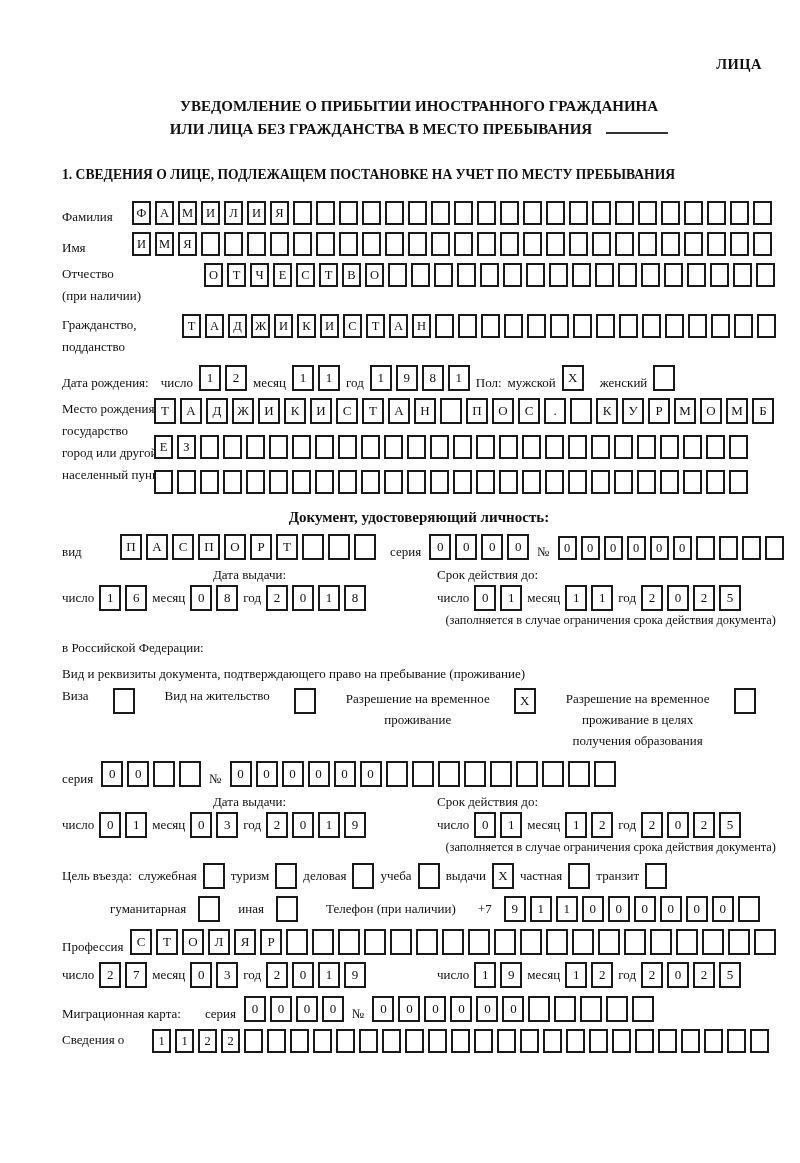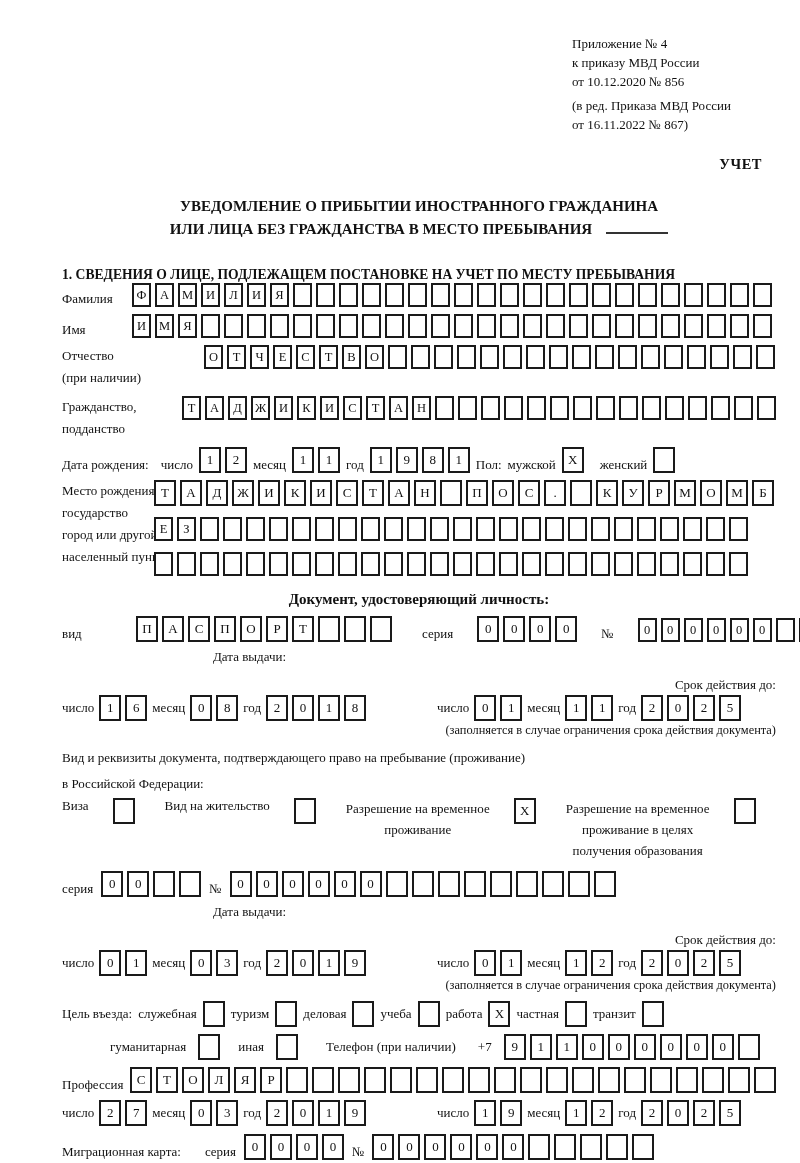--- a/index.html
+++ b/index.html
@@ -9,70 +9,61 @@
   }
   .page{padding:34px 24px 0 62px;width:714px;}
   
   .appendix-block{width:190px;margin-left:auto;margin-right:14px;text-align:left;}
   .appendix-block div{line-height:19px;}
   .edition{margin-top:5px;}
   .forma{margin-top:22px;text-align:right;margin-right:14px;font-weight:bold;font-size:14.5px;letter-spacing:.5px;}
   
   .title{margin-top:22px;text-align:center;font-weight:bold;font-size:15px;line-height:23px;}
   .blank-line{display:inline-block;width:62px;border-bottom:2.5px solid #333;height:14px;margin-left:14px;}
-  .sec1{margin-top:26px;font-weight:bold;font-size:13.6px;}
+  .sec1{margin-top:26px;margin-bottom:18px;font-weight:bold;font-size:13.6px;}
   
   .frow{display:flex;align-items:flex-end;margin-bottom:7px;}
   .frow.top{align-items:flex-start;}
   .lbl{flex:none;white-space:nowrap;}
   .lc70{width:70px;}  .lc142{width:142px;} .lc120{width:120px;}
   .lc92{width:92px;}  .lc90{width:90px;}   .lc46{width:50px;}  .lc68{width:68px;}
   .stack div{line-height:22px;}
   .cellrow{display:inline-flex;gap:4px;vertical-align:middle;flex:none;}
   .cell{
     flex:none;width:15px;height:20px;border:2px solid #1a1a1a;
     text-align:center;line-height:20px;font-size:12.5px;background:#fff;
   }
   .spread .cell{width:18px;height:22px;line-height:22px;font-size:13px;}
   .gap6{margin-left:6px;} .gap10{margin-left:10px;} .gap16{margin-left:16px;}
   .mrows .cellrow{display:flex;margin-bottom:11px;}
   
   .doc-head{text-align:center;font-weight:bold;margin:4px 0 8px 0;font-size:15px;}
   
   .dlabels{display:flex;margin-bottom:2px;}
   .dlabels .a{width:375px;text-align:center;}
-  .dlabels .b{flex:1;text-align:right;margin-top:28px;}
+  .dlabels .b{flex:1;text-align:left;}
   .dates{display:flex;align-items:center;margin-bottom:2px;}
   .dates .half{display:flex;align-items:center;gap:5px;}
   .dates .left{width:375px;}
   .dates .right{flex:1;}
   .note{text-align:right;font-size:12.4px;margin-bottom:8px;}
   
   .permits{display:flex;align-items:flex-start;gap:24px;margin:2px 0 10px 0;}
   .opt{text-align:center;line-height:21px;}
   
   .purpose{display:flex;align-items:center;gap:6px;flex-wrap:nowrap;}
   .indent110{margin-left:48px;gap:12px;}
   .intro{line-height:24px;margin-bottom:2px;}
 </style>
 </head>
 <body>
 
 <div class="page">
 
-  <div class="appendix-block">
-    <div>Приложение № 4</div>
-    <div>к приказу МВД России</div>
-    <div>от 10.12.2020 № 856</div>
-    <div class="edition">
-      <div>(в ред. Приказа МВД России</div>
-      <div>от 16.11.2022 № 867)</div>
-    </div>
-  </div>
-  <div class="forma">УЧЕТ</div>
+  <div class="forma">ЛИЦА</div>
 
   <div class="title">
     <div>УВЕДОМЛЕНИЕ О ПРИБЫТИИ ИНОСТРАННОГО ГРАЖДАНИНА</div>
     <div><span>ИЛИ ЛИЦА БЕЗ ГРАЖДАНСТВА В МЕСТО ПРЕБЫВАНИЯ</span><span class="blank-line"></span></div>
   </div>
 
   <div class="sec1">1. СВЕДЕНИЯ О ЛИЦЕ, ПОДЛЕЖАЩЕМ ПОСТАНОВКЕ НА УЧЕТ ПО МЕСТУ ПРЕБЫВАНИЯ</div>
 
   <div class="frow">
     <span class="lbl lc70">Фамилия</span>
@@ -328,21 +319,21 @@
           <span class="cell"></span>
           <span class="cell"></span>
           <span class="cell"></span>
           <span class="cell"></span>
           <span class="cell"></span>
         </span>
     </span>
   </div>
 
   <div class="doc-head">Документ, удостоверяющий личность:</div>
-  <div class="frow" style="gap:24px;">
+  <div class="frow" style="gap:8px;">
     <span class="lbl lc46">вид</span>
     <span class="cellrow spread">
         <span class="cell">П</span>
         <span class="cell">А</span>
         <span class="cell">С</span>
         <span class="cell">П</span>
         <span class="cell">О</span>
         <span class="cell">Р</span>
         <span class="cell">Т</span>
         <span class="cell"></span>
@@ -409,22 +400,22 @@
       <span class="cellrow">
           <span class="cell">2</span>
           <span class="cell">0</span>
           <span class="cell">2</span>
           <span class="cell">5</span>
         </span>
     </div>
   </div>
   <div class="note">(заполняется в случае ограничения срока действия документа)</div>
 
+  <div class="intro">в Российской Федерации:</div>
   <div class="intro">Вид и реквизиты документа, подтверждающего право на пребывание (проживание)</div>
-  <div class="intro">в Российской Федерации:</div>
   <div class="permits spread">
     <span>Виза</span>
     <span class="cellrow">
         <span class="cell"></span>
       </span>
     <span class="gap6">Вид на жительство</span>
     <span class="cellrow">
         <span class="cell"></span>
       </span>
     <span class="opt gap6">
@@ -528,21 +519,21 @@
         <span class="cell"></span>
       </span>
     <span>деловая</span>
     <span class="cellrow">
         <span class="cell"></span>
       </span>
     <span>учеба</span>
     <span class="cellrow">
         <span class="cell"></span>
       </span>
-    <span>работа</span>
+    <span>выдачи</span>
     <span class="cellrow">
         <span class="cell">X</span>
       </span>
     <span>частная</span>
     <span class="cellrow">
         <span class="cell"></span>
       </span>
     <span>транзит</span>
     <span class="cellrow">
         <span class="cell"></span>

